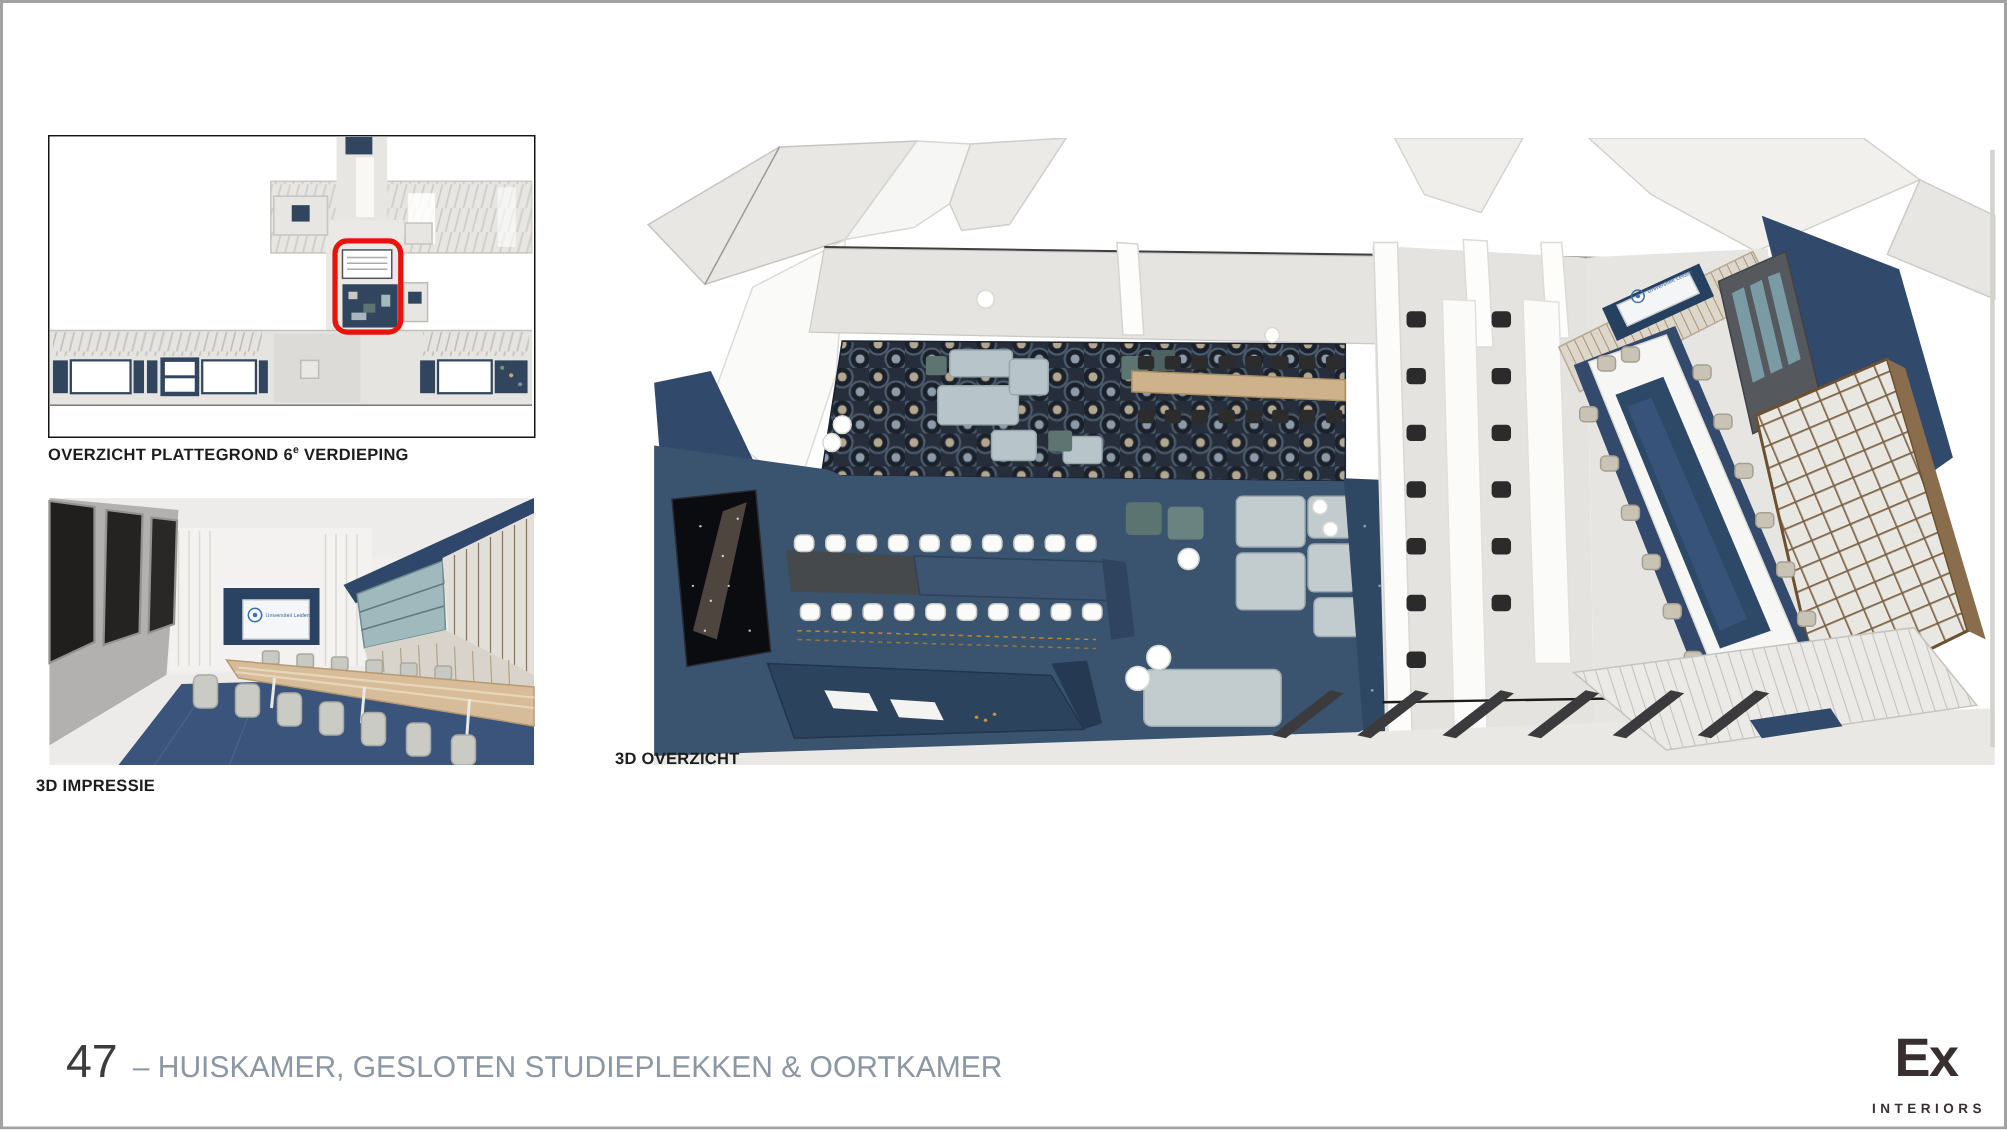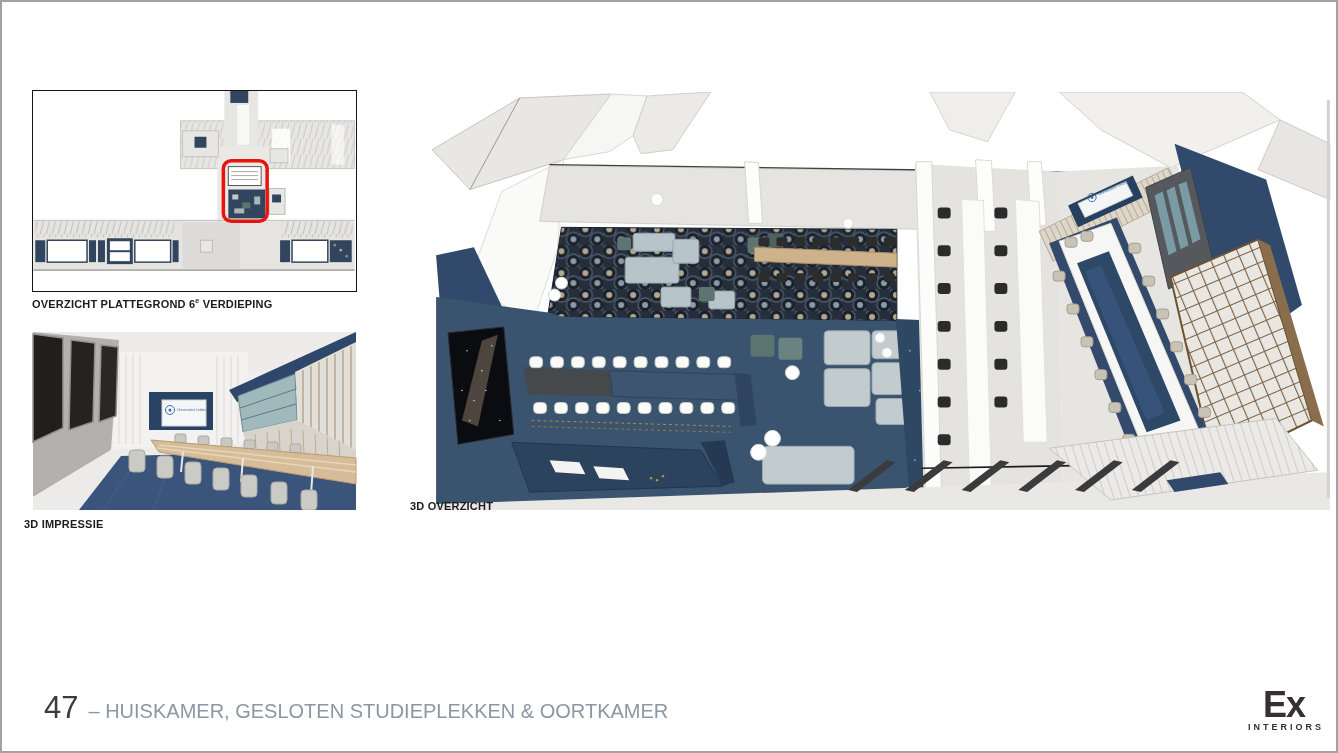--- a/index.html
+++ b/index.html
@@ -15,21 +15,21 @@
   .cap sup{font-size:7px;}
   #cap-fp{left:30px;top:295px;}
   #cap-imp{left:22px;top:516px;}
   #cap-ov{left:408px;top:498px;}
   .footer{position:absolute;left:42px;top:688px;display:flex;align-items:baseline;white-space:nowrap;}
   .pagenum{font-size:31px;color:#3c3c3c;}
   .ftitle{font-size:31px;color:#8b97a2;margin-left:14px;}
   .fsub{font-size:20px;color:#8b97a2;margin-left:10px;}
   .exlogo{position:absolute;left:1246px;top:686px;width:72px;text-align:center;color:#382f30;}
   .exname{font-size:36px;font-weight:800;line-height:.92;letter-spacing:-1px;}
-  .exsub{font-size:9px;font-weight:bold;letter-spacing:3px;margin-top:1px;}
+  .exsub{font-size:9px;font-weight:bold;letter-spacing:3px;margin-top:13px;}
   svg{display:block;}
 </style>
 </head>
 <body>
 
 <div class="slide">
 
   <div class="thumb" id="fp-box">
     <svg width="322" height="199" viewBox="0 0 323 200">
       <defs>

